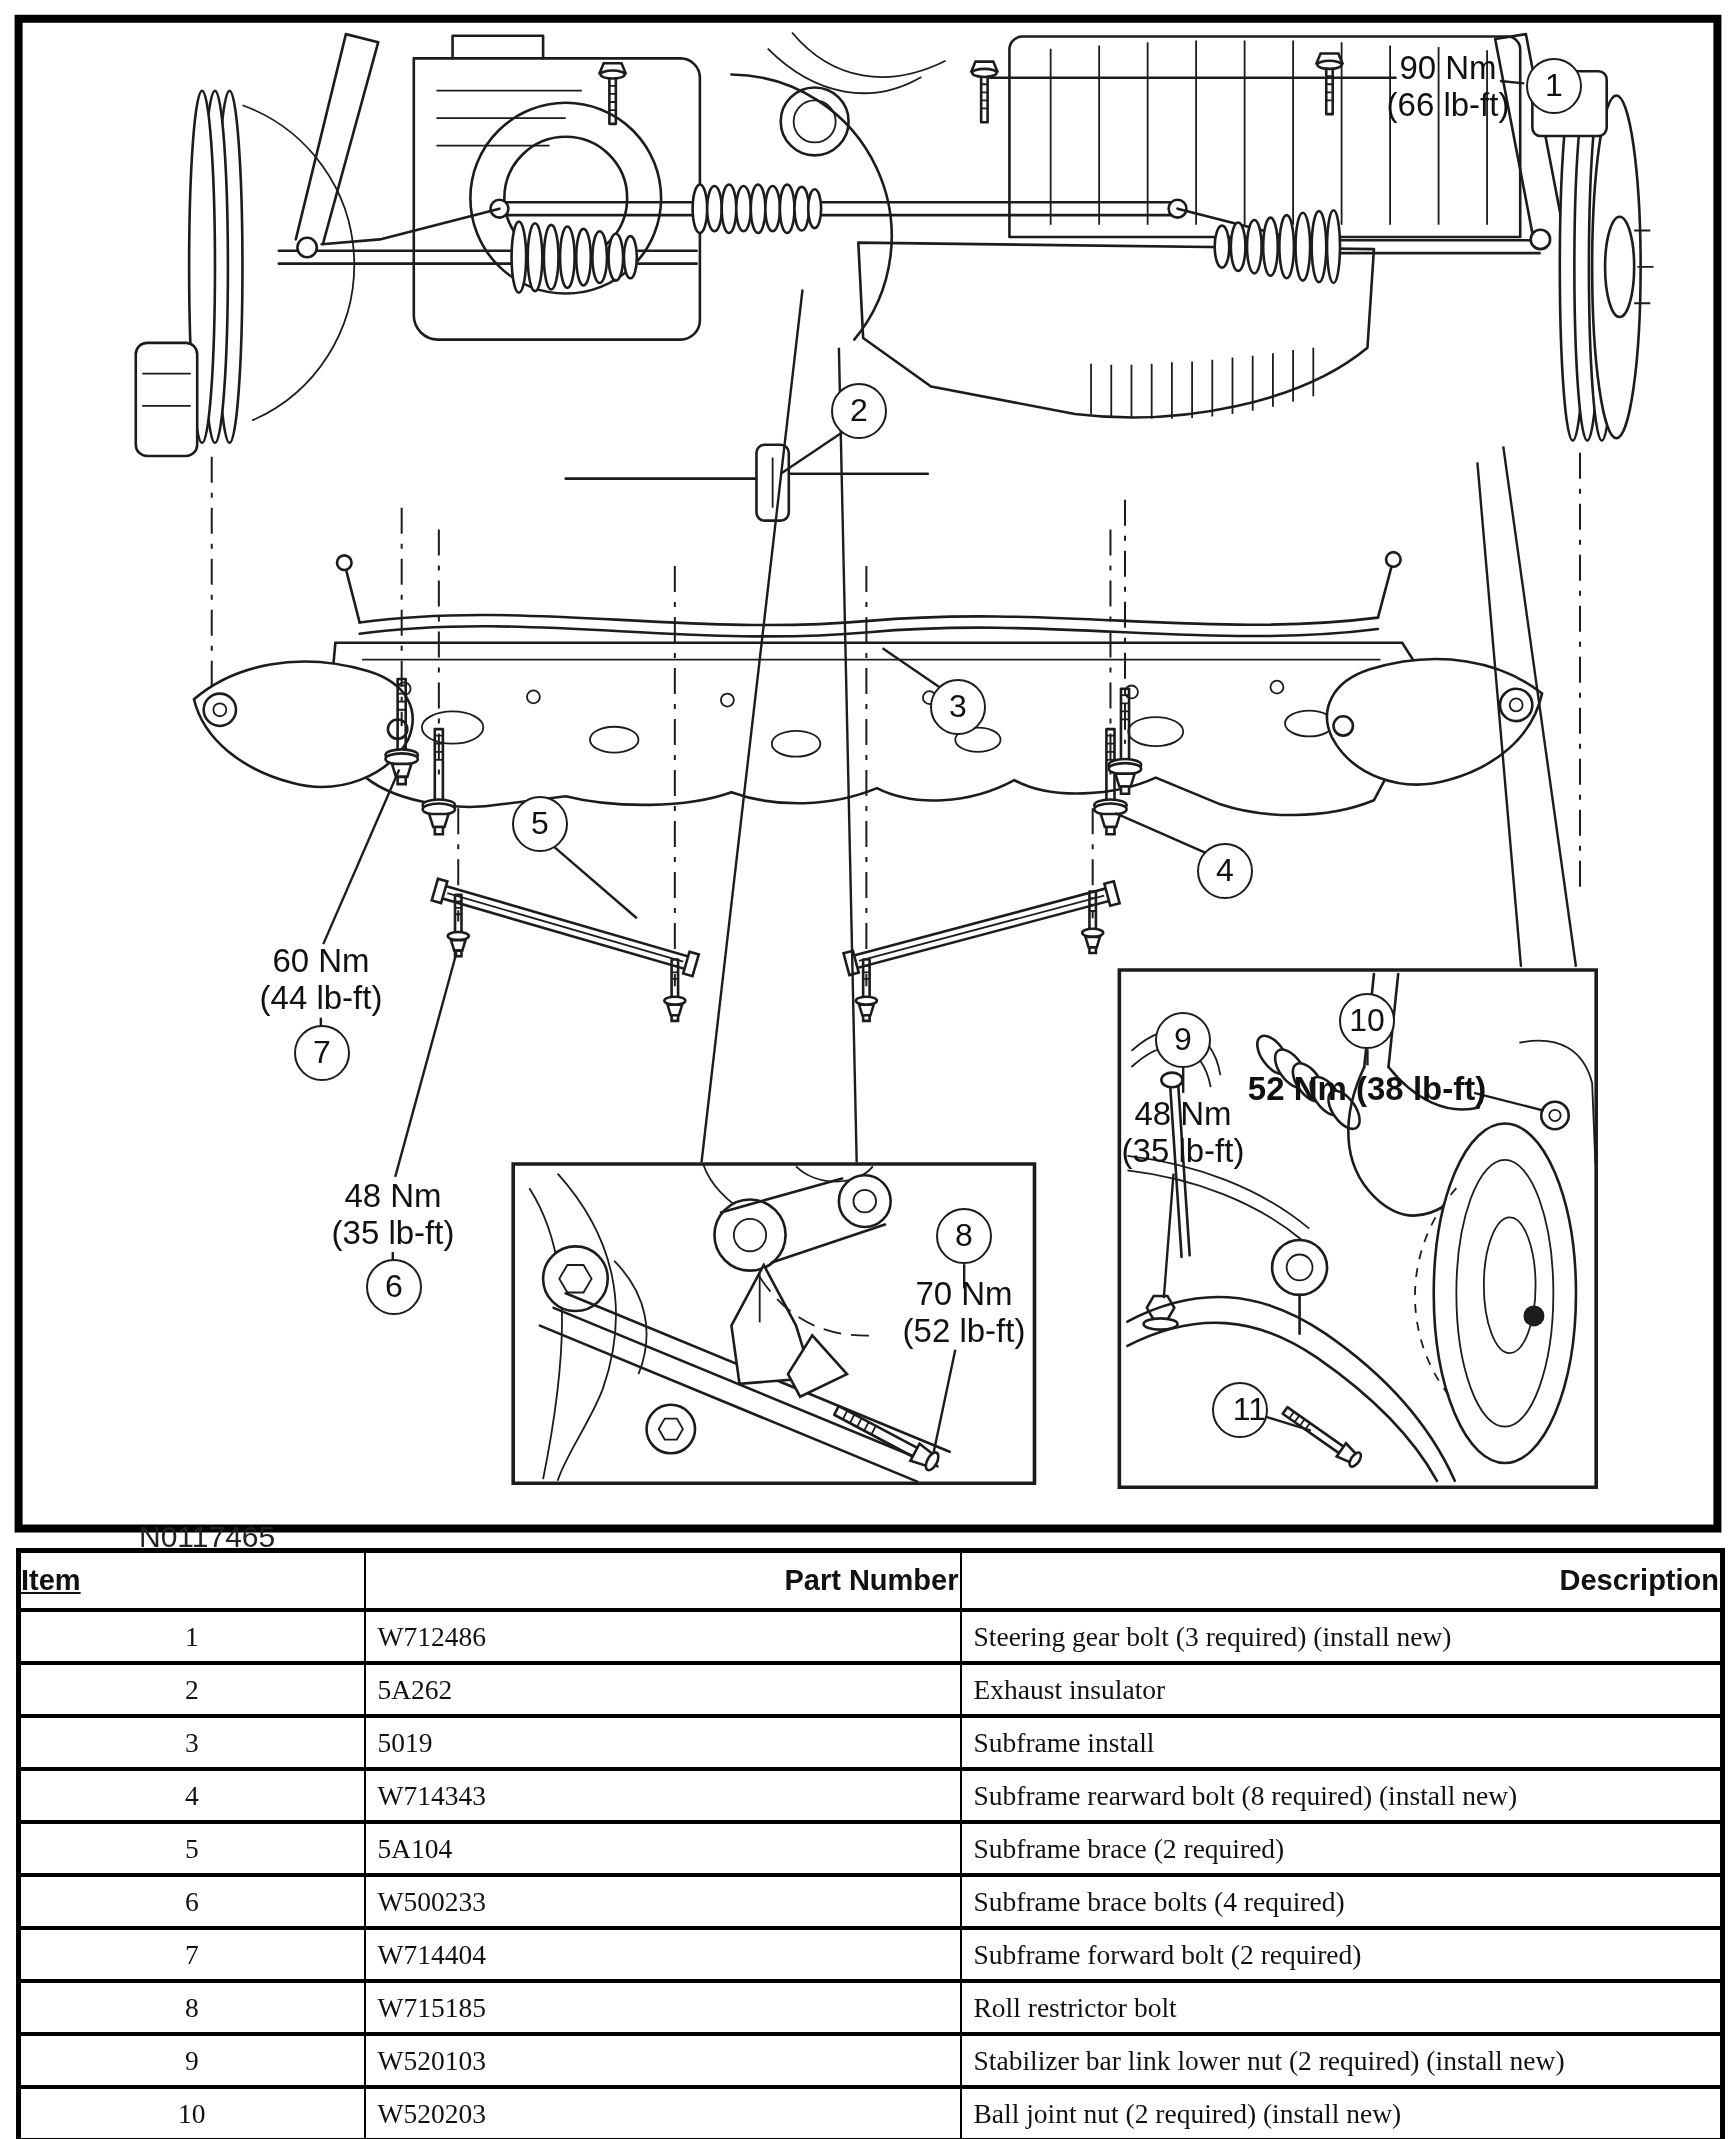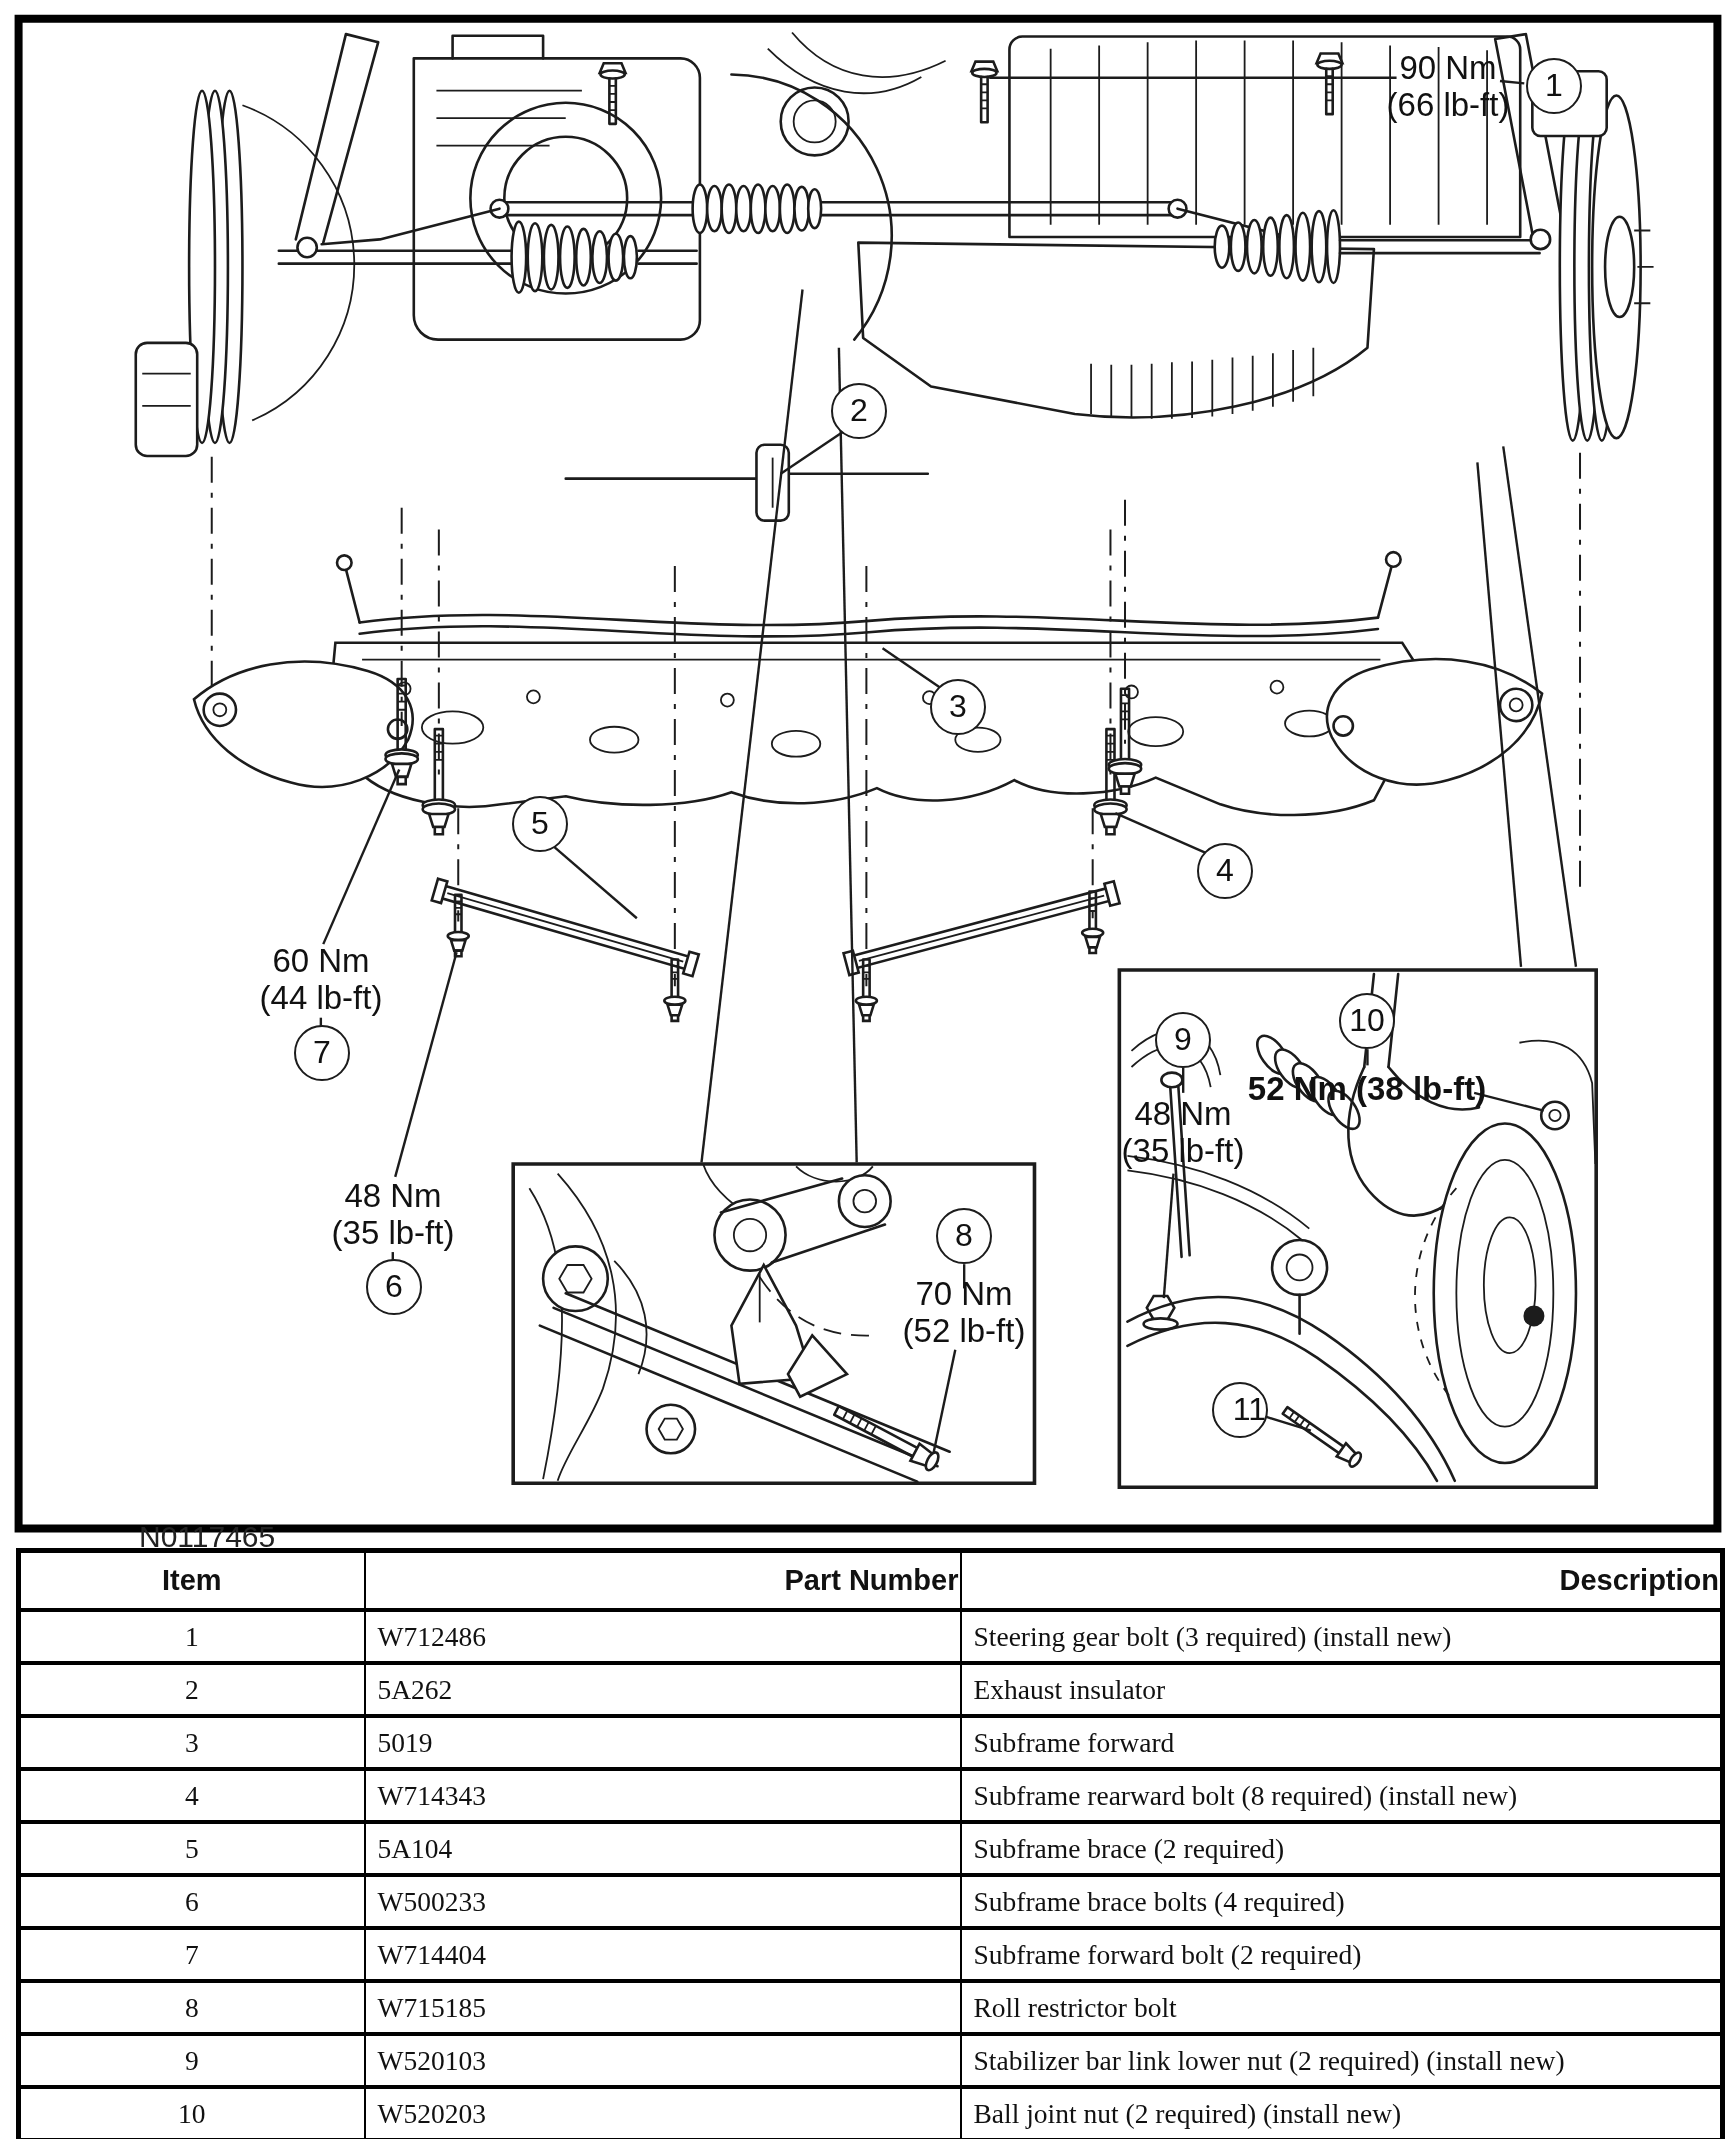--- a/index.html
+++ b/index.html
@@ -21,21 +21,21 @@
       border-radius:50%;background:#fff;text-align:center;
       font:400 32px/50px "Liberation Sans",sans-serif;color:#111;}
   .fig-id{position:absolute;font:400 30px "Liberation Sans",sans-serif;color:#222;}
   #parts-table{position:absolute;left:16px;top:1548px;width:1704px;border-collapse:collapse;
       table-layout:fixed;background:#fff;}
   #parts-table,#parts-table th,#parts-table td{border:2.4px solid #000;}
   #parts-table{border:5.7px solid #000;}
   #parts-table tr{border-top:4px solid #000;}
   #parts-table th{height:53px;font:700 29px "Liberation Sans",sans-serif;vertical-align:middle;
       text-align:right;padding-left:11.3px;background:#fff;}
-  #parts-table th.c{text-align:center;padding-left:0;}
+  #parts-table th.c{text-align:left;padding-left:0;text-decoration:underline;}
   #parts-table td{height:47px;font:400 27.5px "Liberation Serif",serif;vertical-align:middle;
       padding-left:12px;background:#fff;}
   #parts-table td.c{text-align:center;padding-left:0;}
 </style>
 </head>
 <body>
 
 <div id="page">
   <div id="figure">
 
@@ -390,21 +390,21 @@
           <td>Steering gear bolt (3 required) (install new)</td>
         </tr>
       <tr>
           <td class="c">2</td>
           <td>5A262</td>
           <td>Exhaust insulator</td>
         </tr>
       <tr>
           <td class="c">3</td>
           <td>5019</td>
-          <td>Subframe forward</td>
+          <td>Subframe install</td>
         </tr>
       <tr>
           <td class="c">4</td>
           <td>W714343</td>
           <td>Subframe rearward bolt (8 required) (install new)</td>
         </tr>
       <tr>
           <td class="c">5</td>
           <td>5A104</td>
           <td>Subframe brace (2 required)</td>

